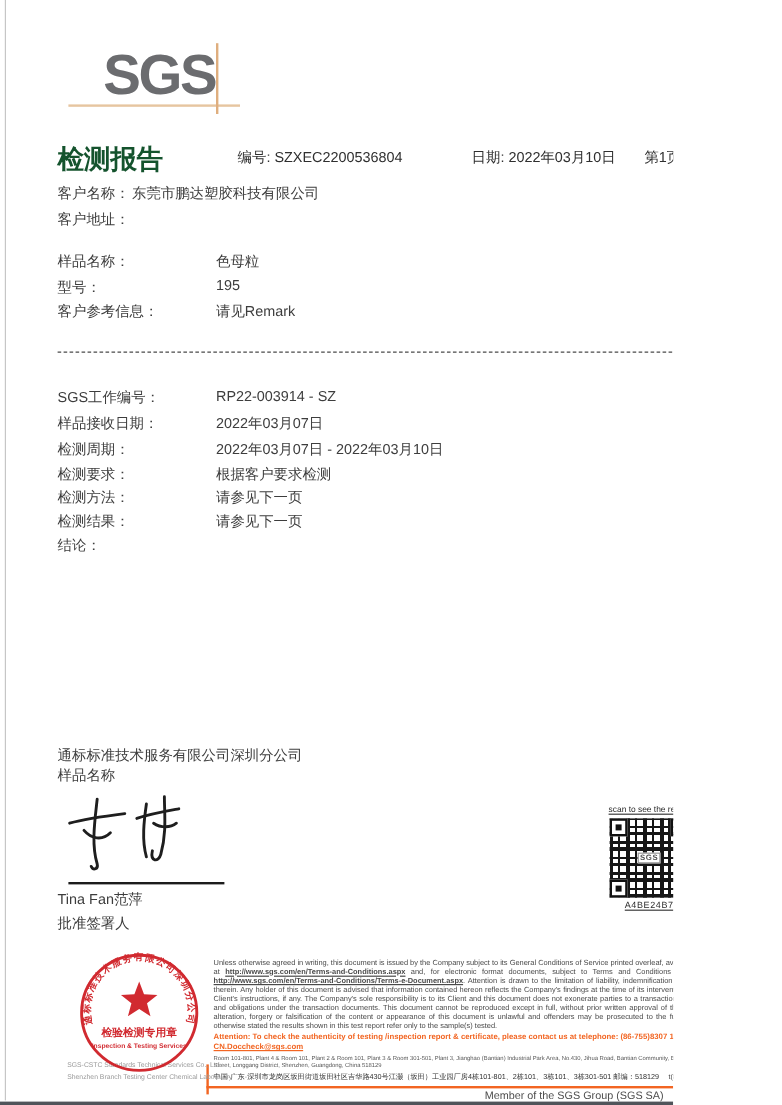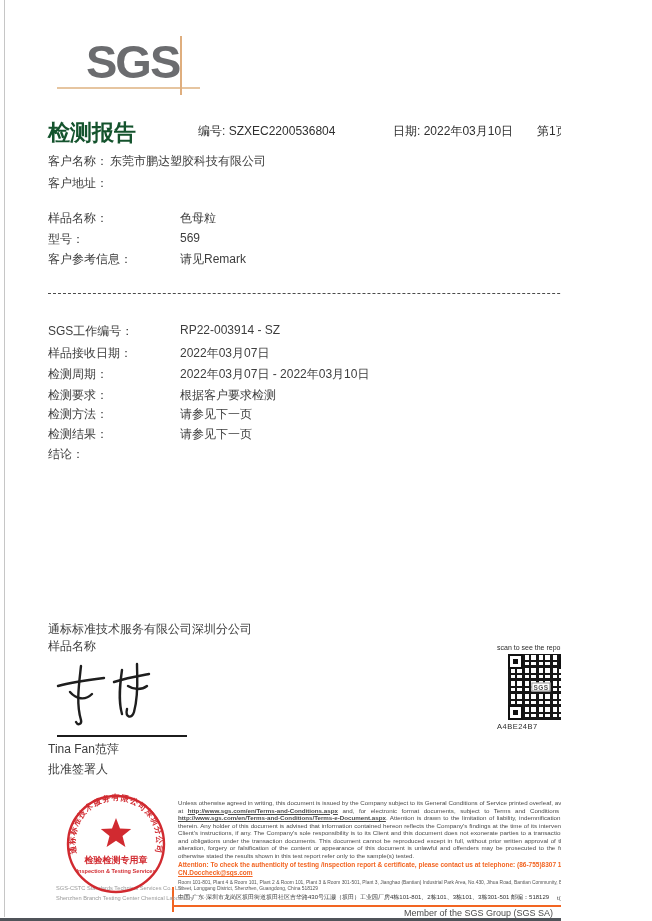--- a/index.html
+++ b/index.html
@@ -33,21 +33,21 @@
   .dashline { position:absolute; left:48px; width:597px; top:293px; border-top:1.5px dashed #4a4a4a; }
 
   .para { position:absolute; left:180px; top:445px; width:462px; font-size:12px;
           line-height:19px; color:#3d3d3d; text-align:justify; }
 
   
   .sig-svg { position:absolute; left:50px; top:656px; }
   .sig-line { position:absolute; left:57px; top:735px; width:130px; border-top:2px solid #1c1c1c; }
 
   
-  .qr-wrap { position:absolute; left:497px; top:644px; width:88px; text-align:left; }
+  .qr-wrap { position:absolute; left:497px; top:672px; width:88px; text-align:center;text-decoration:underline; }
   .qr-caption { font-size:7px; color:#2b2b2b; white-space:nowrap; }
   .qr-box { position:relative; width:66px; height:66px; margin:3px auto 2px; background:#fff;
     background-image:
       repeating-linear-gradient(0deg,  #161616 0 3px, transparent 3px 6px, #161616 6px 8px, transparent 8px 13px),
       repeating-linear-gradient(90deg, #161616 0 3px, transparent 3px 7px, #161616 7px 9px, transparent 9px 14px);
   }
   .finder { position:absolute; width:15px; height:15px; border:2.5px solid #111; background:#fff; }
   .finder::after { content:""; position:absolute; left:3px; top:3px; width:5px; height:5px; background:#111; }
   .finder.tl { left:0; top:0; } .finder.tr { right:0; top:0; } .finder.bl { left:0; bottom:0; }
   .qr-center { position:absolute; left:50%; top:50%; transform:translate(-50%,-50%);
@@ -93,21 +93,21 @@
   <div class="meta meta-date"><span>日期:</span> <span>2022年03月10日</span></div>
   <div class="meta meta-page">第1页,共7页</div>
 
   <span class="t lbl" style="top:153px">客户名称：</span>
   <span class="t val1" style="top:153px">东莞市鹏达塑胶科技有限公司</span>
   <span class="t lbl" style="top:175px">客户地址：</span>
 
   <span class="t lbl" style="top:210px">样品名称：</span>
   <span class="t val2" style="top:210px">色母粒</span>
   <span class="t lbl" style="top:231px">型号：</span>
-  <span class="t val2" style="top:231px">569</span>
+  <span class="t val2" style="top:231px">195</span>
   <span class="t lbl" style="top:251px">客户参考信息：</span>
   <span class="t val2" style="top:251px">请见Remark</span>
 
   <div class="dashline"></div>
 
   <span class="t lbl" style="top:323px">SGS工作编号：</span>
   <span class="t val2" style="top:323px">RP22-003914 - SZ</span>
   <span class="t lbl" style="top:345px">样品接收日期：</span>
   <span class="t val2" style="top:345px">2022年03月07日</span>
   <span class="t lbl" style="top:366px">检测周期：</span>

